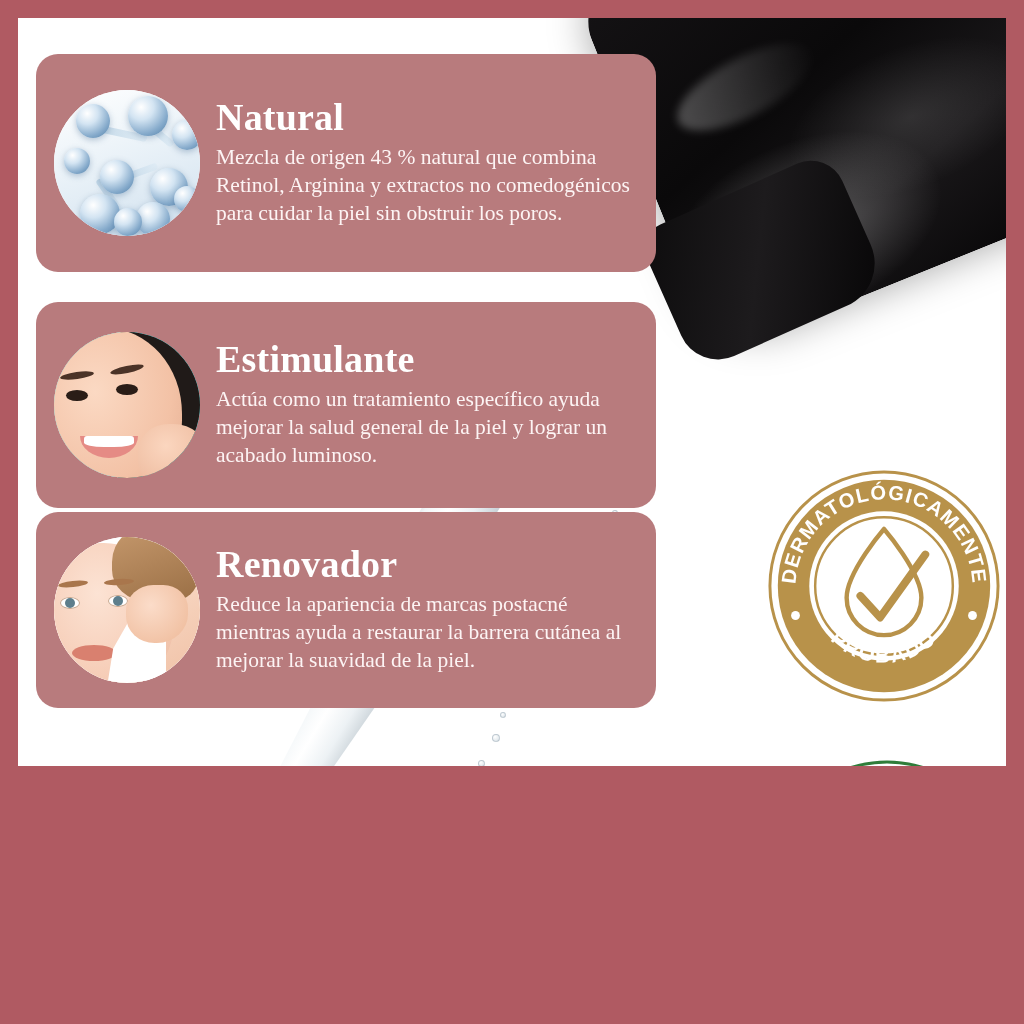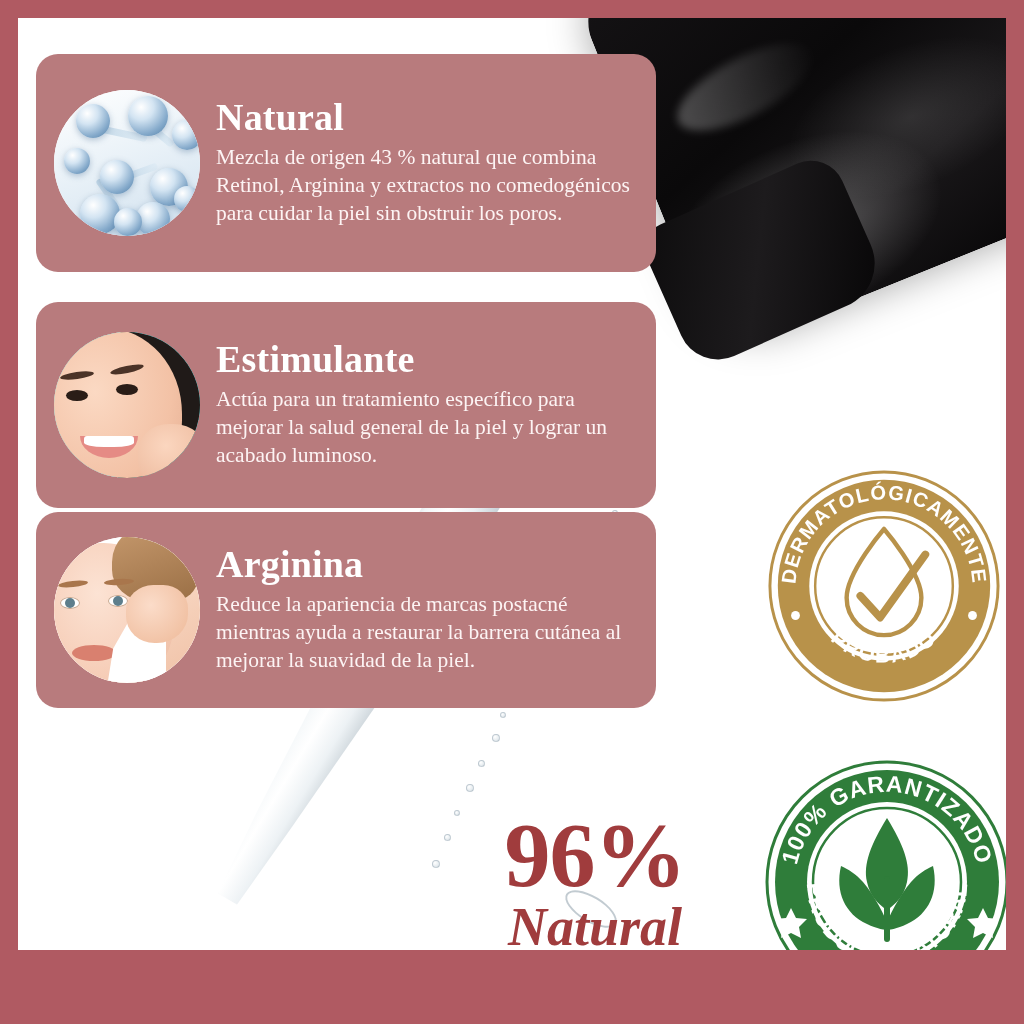--- a/index.html
+++ b/index.html
@@ -1,19 +1,19 @@
 <!DOCTYPE html>
 <html><head>
 <meta charset="utf-8">
 <style>
   html,body{margin:0;padding:0;background:#ffffff;}
   body{width:1024px;height:1024px;overflow:hidden;font-family:"Liberation Serif",serif;}
 
   #canvas{position:relative;width:1024px;height:1024px;background:#b05a62;overflow:hidden;}
-  #inner{position:absolute;left:18px;top:18px;width:988px;height:932px;background:#ffffff;overflow:hidden;}
+  #inner{position:absolute;left:18px;top:18px;width:988px;height:748px;background:#ffffff;overflow:hidden;}
 
   
   .photo{position:absolute;inset:0;pointer-events:none;}
 
   .cap{
     position:absolute; left:612px; top:-120px; width:430px; height:390px;
     background:
       radial-gradient(ellipse 60% 40% at 30% 78%, rgba(255,255,255,.30) 0%, rgba(255,255,255,0) 55%),
       radial-gradient(ellipse 50% 30% at 62% 62%, rgba(255,255,255,.12) 0%, rgba(255,255,255,0) 60%),
       linear-gradient(160deg,#151315 0%,#0a090a 42%,#1a181a 70%,#050405 100%);
@@ -236,21 +236,21 @@
           <div class="brow" style="left:56px;top:34px;transform:rotate(-12deg)"></div>
           <div class="eye" style="left:12px;top:58px"></div>
           <div class="eye" style="left:62px;top:52px"></div>
           <div class="lip"></div>
           <div class="teeth"></div>
           <div class="hand"></div>
         </div>
       </div>
       <div class="ctext">
         <div class="ctitle">Estimulante</div>
-        <div class="cbody">Actúa para un tratamiento específico para mejorar la salud general de la piel y lograr un acabado luminoso.</div>
+        <div class="cbody">Actúa como un tratamiento específico ayuda mejorar la salud general de la piel y lograr un acabado luminoso.</div>
       </div>
     </div>
 
     <div class="card" id="card2">
       <div class="thumb">
         <div class="w3">
           <div class="peel"></div>
           <div class="face"></div>
           <div class="hair"></div>
           <div class="brow" style="left:4px;top:44px;transform:rotate(-6deg)"></div>
@@ -258,21 +258,21 @@
           <div class="eye" style="left:6px;top:60px"></div>
           <div class="eye" style="left:54px;top:58px"></div>
           <div class="pupil" style="left:11px;top:61px"></div>
           <div class="pupil" style="left:59px;top:59px"></div>
           <div class="lip"></div>
           <div class="whitegap"></div>
           <div class="fingers"></div>
         </div>
       </div>
       <div class="ctext">
-        <div class="ctitle">Arginina</div>
+        <div class="ctitle">Renovador</div>
         <div class="cbody">Reduce la apariencia de marcas postacné mientras ayuda a restaurar la barrera cutánea al mejorar la suavidad de la piel.</div>
       </div>
     </div>
 
     <div class="pct-wrap">
       <div class="pct-big">96%</div>
       <div class="pct-sub">Natural</div>
     </div>
 
     <div class="badge" id="badge-derm">

